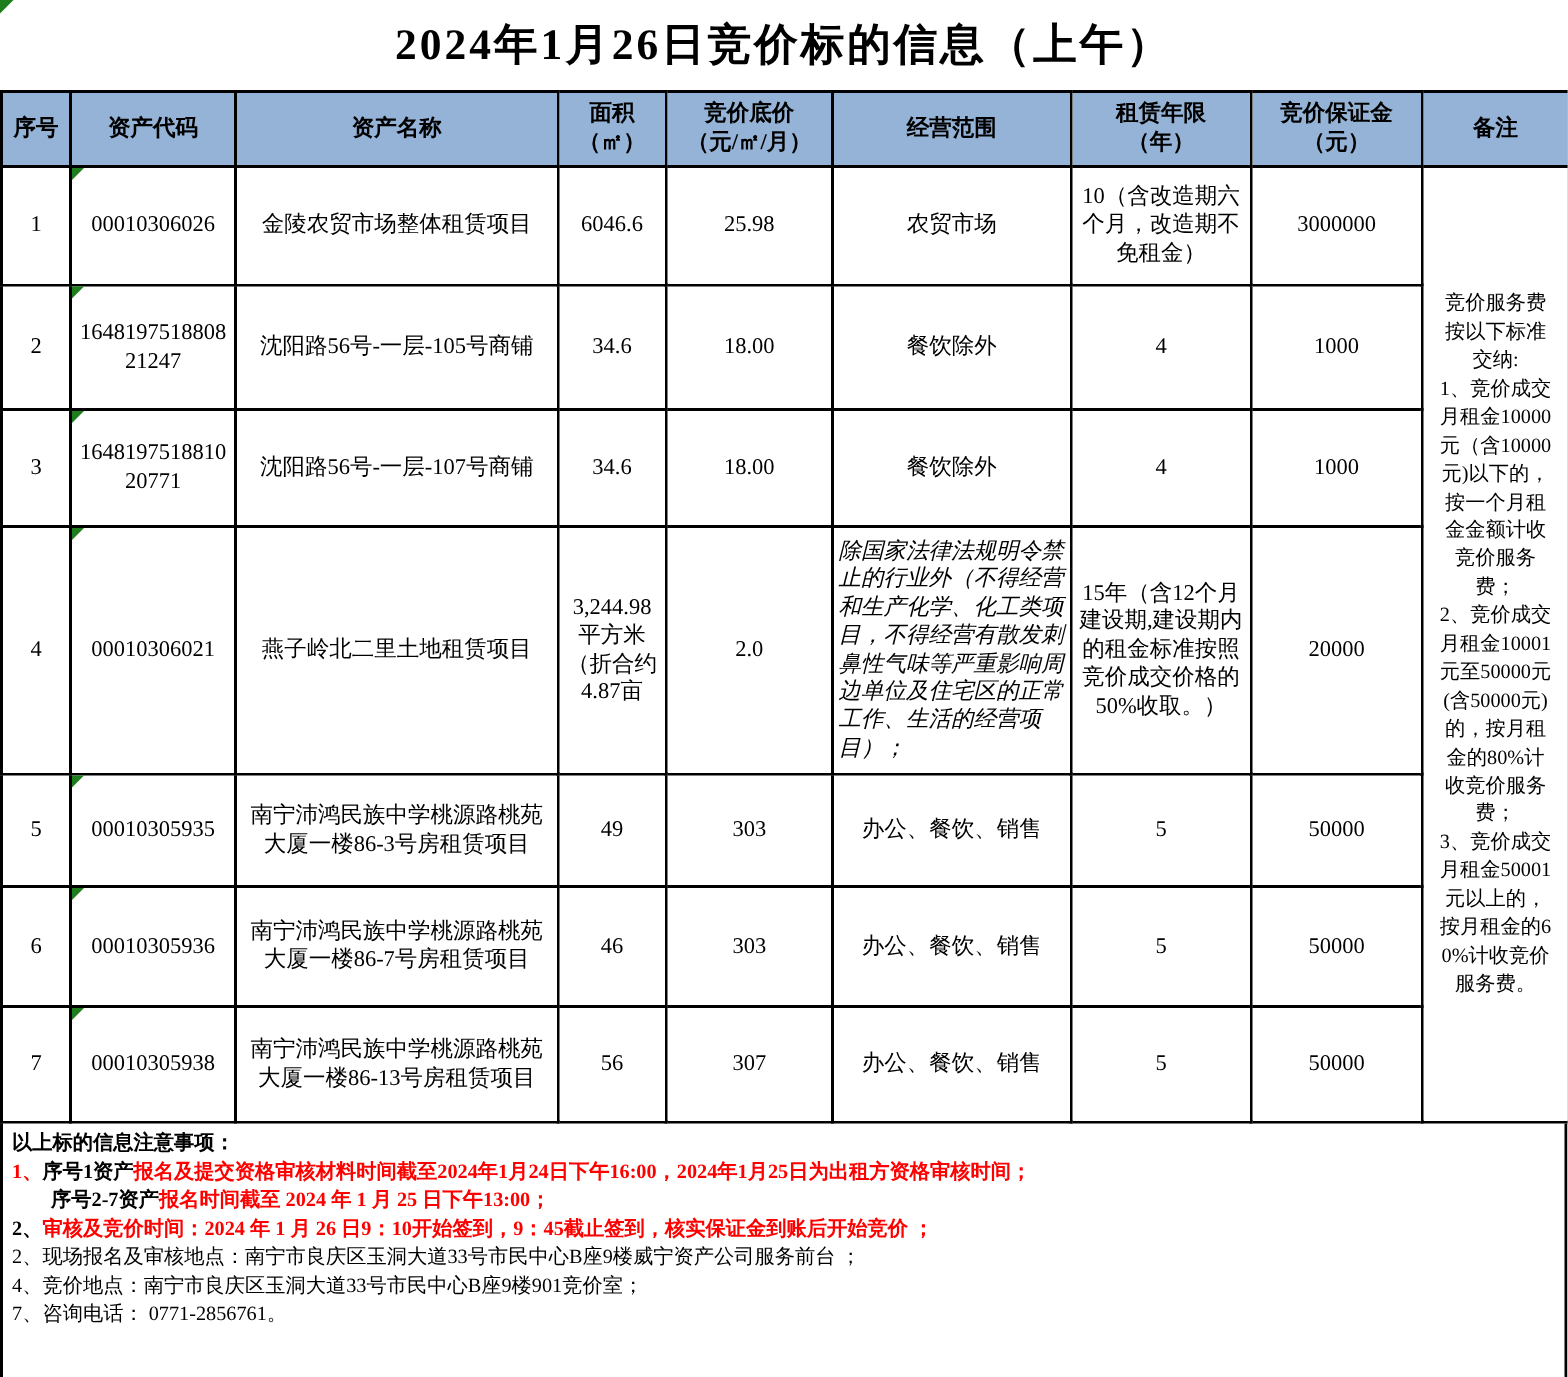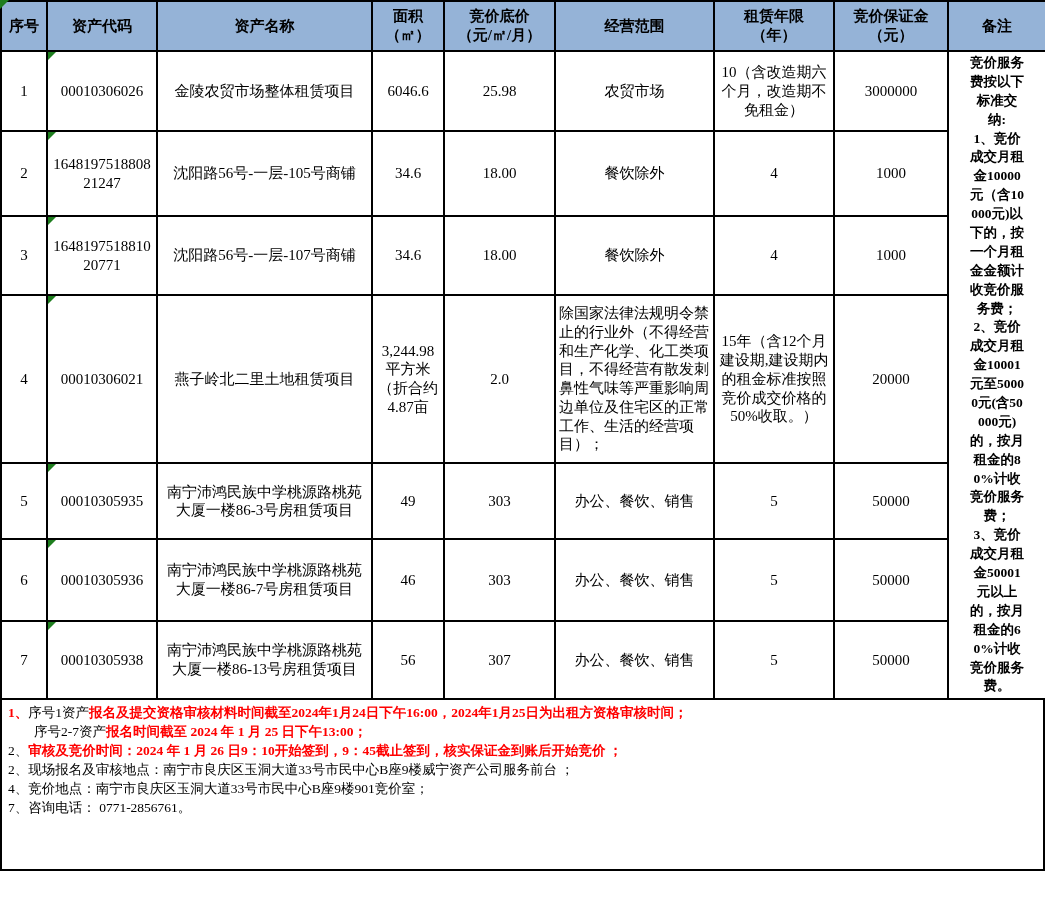--- a/index.html
+++ b/index.html
@@ -18,52 +18,52 @@
   table { width:1045px; border-collapse:collapse; table-layout:fixed; }
   td {
     border:2px solid #000; text-align:center; vertical-align:middle;
     font-size:15px; line-height:1.25; padding:2px 3px; word-break:break-all;
     position:relative; background:#fff;
   }
   tr.hdr td {
     background:#95B3D7; font-weight:bold; white-space:pre-line;
     height:50px; font-size:15px;
   }
-  .left { text-align:left; }
+  .left { text-align:left;font-style:italic; }
   .remark-cell {
     font-size:13.5px; line-height:1.4; white-space:pre-line; vertical-align:middle;
-    padding:2px 20px;
-    font-weight:bold;
+    padding:2px 10px;
   }
   .corner {
     position:absolute; left:0; top:0; width:0; height:0;
     border-top:8px solid #1e7e1e; border-right:8px solid transparent;
   }
   .sheet-corner {
     position:absolute; left:0; top:0; width:0; height:0;
     border-top:9px solid #1e7e1e; border-right:9px solid transparent; z-index:5;
   }
 
   .notes {
     width:1045px; height:171px; border:2px solid #000; border-top:none;
     padding:3px 6px 0 6px; font-size:13.5px; line-height:19px;
     font-family:"Liberation Serif","DejaVu Serif",serif;
   }
   .notes .row { white-space:nowrap; overflow:hidden; }
   .notes .bold  { font-weight:bold; }
   .notes .red   { color:#FF0000; font-weight:bold; }
-  .notes .black { color:#000; font-weight:normal; }
+  .notes .black { color:#000; font-weight:bold; }
   .notes .indent { padding-left:26px; }
 </style>
 </head>
 <body>
 
 <div class="sheet">
   <span class="sheet-corner"></span>
 
+  <div class="title-bar">2024年1月26日竞价标的信息（上午）</div>
 
   <table>
     <colgroup>
       <col style="width:46px">
         <col style="width:110px">
         <col style="width:215px">
       <col style="width:72px">
         <col style="width:111px">
         <col style="width:159px">
       <col style="width:120px">
@@ -165,20 +165,21 @@
       <td>56</td>
       <td>307</td>
       <td>办公、餐饮、销售</td>
       <td>5</td>
       <td>50000</td>
     </tr>
   </tbody>
     </table>
 
   <div class="notes">
+    <div class="row"><span class="bold">以上标的信息注意事项：</span></div>
     <div class="row">
       <span class="red">1、</span><span class="black">序号1资产</span><span class="red">报名及提交资格审核材料时间截至2024年1月24日下午16:00，2024年1月25日为出租方资格审核时间；</span>
     </div>
     <div class="row indent">
       <span class="black">序号2-7资产</span><span class="red">报名时间截至 2024 年 1 月 25 日下午13:00；</span>
     </div>
     <div class="row">
       <span class="black">2、</span><span class="red">审核及竞价时间：2024 年 1 月 26 日9：10开始签到，9：45截止签到，核实保证金到账后开始竞价 ；</span>
     </div>
     <div class="row">2、现场报名及审核地点：南宁市良庆区玉洞大道33号市民中心B座9楼威宁资产公司服务前台 ；</div>

